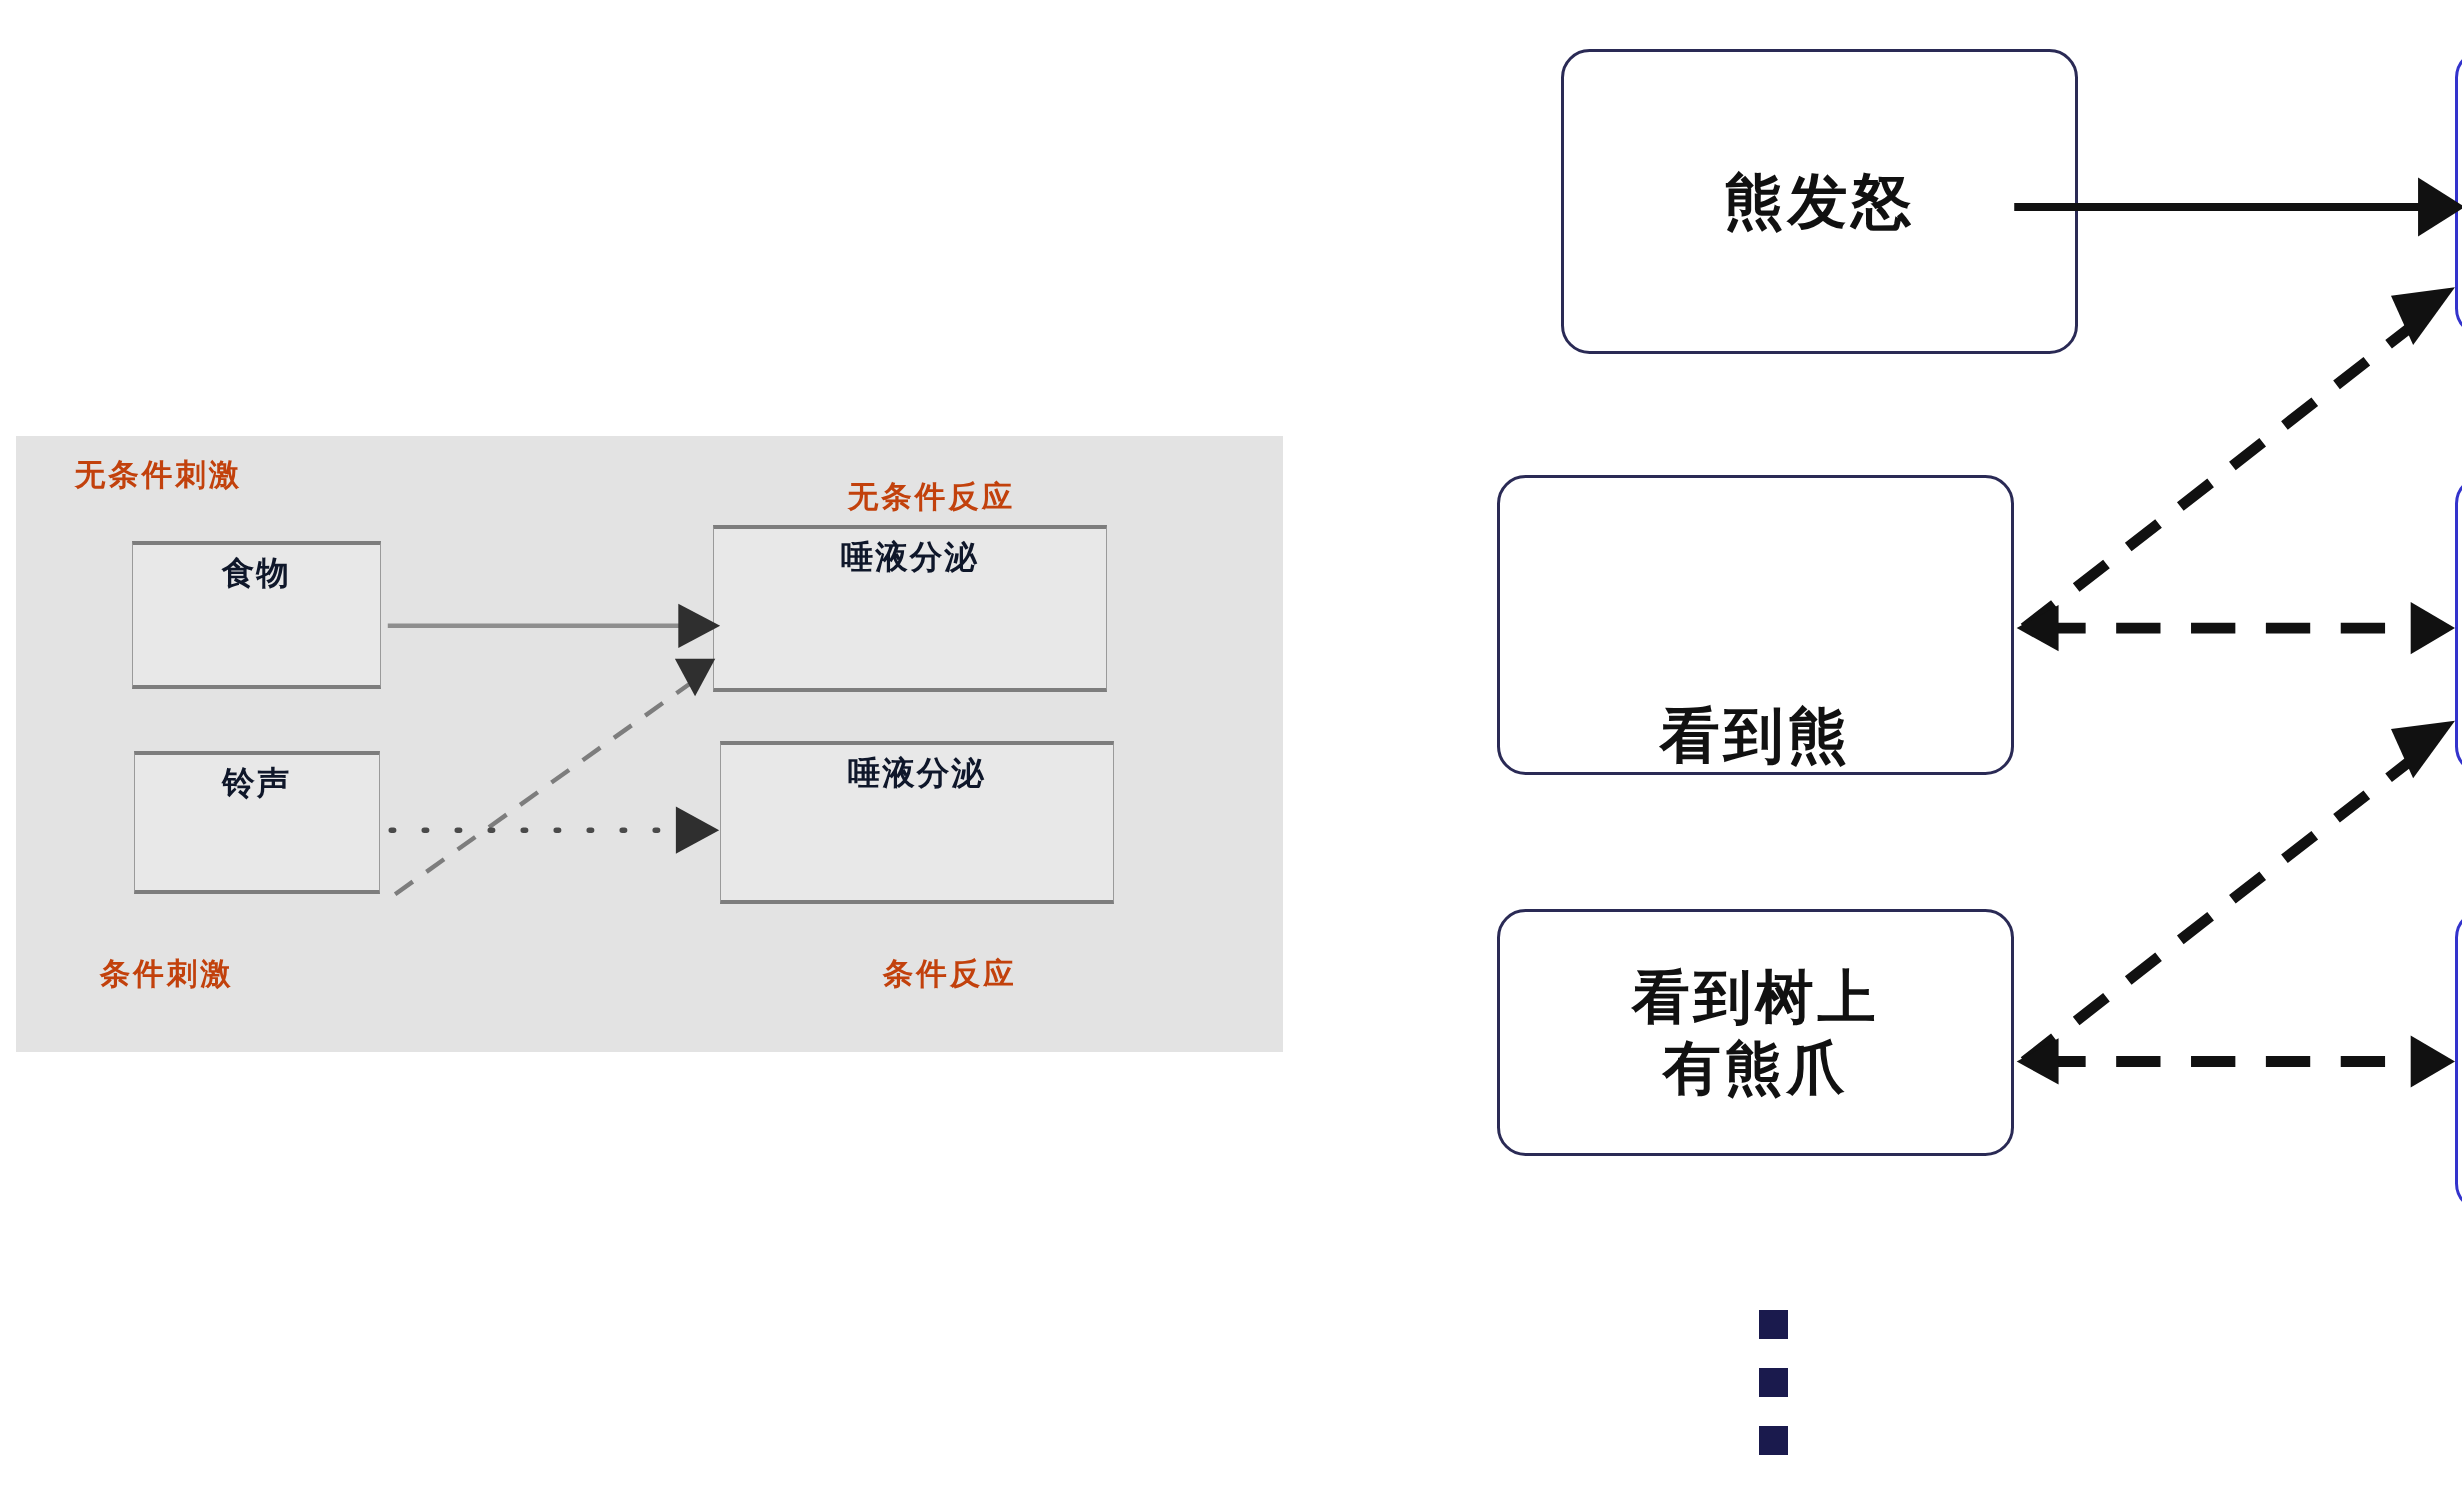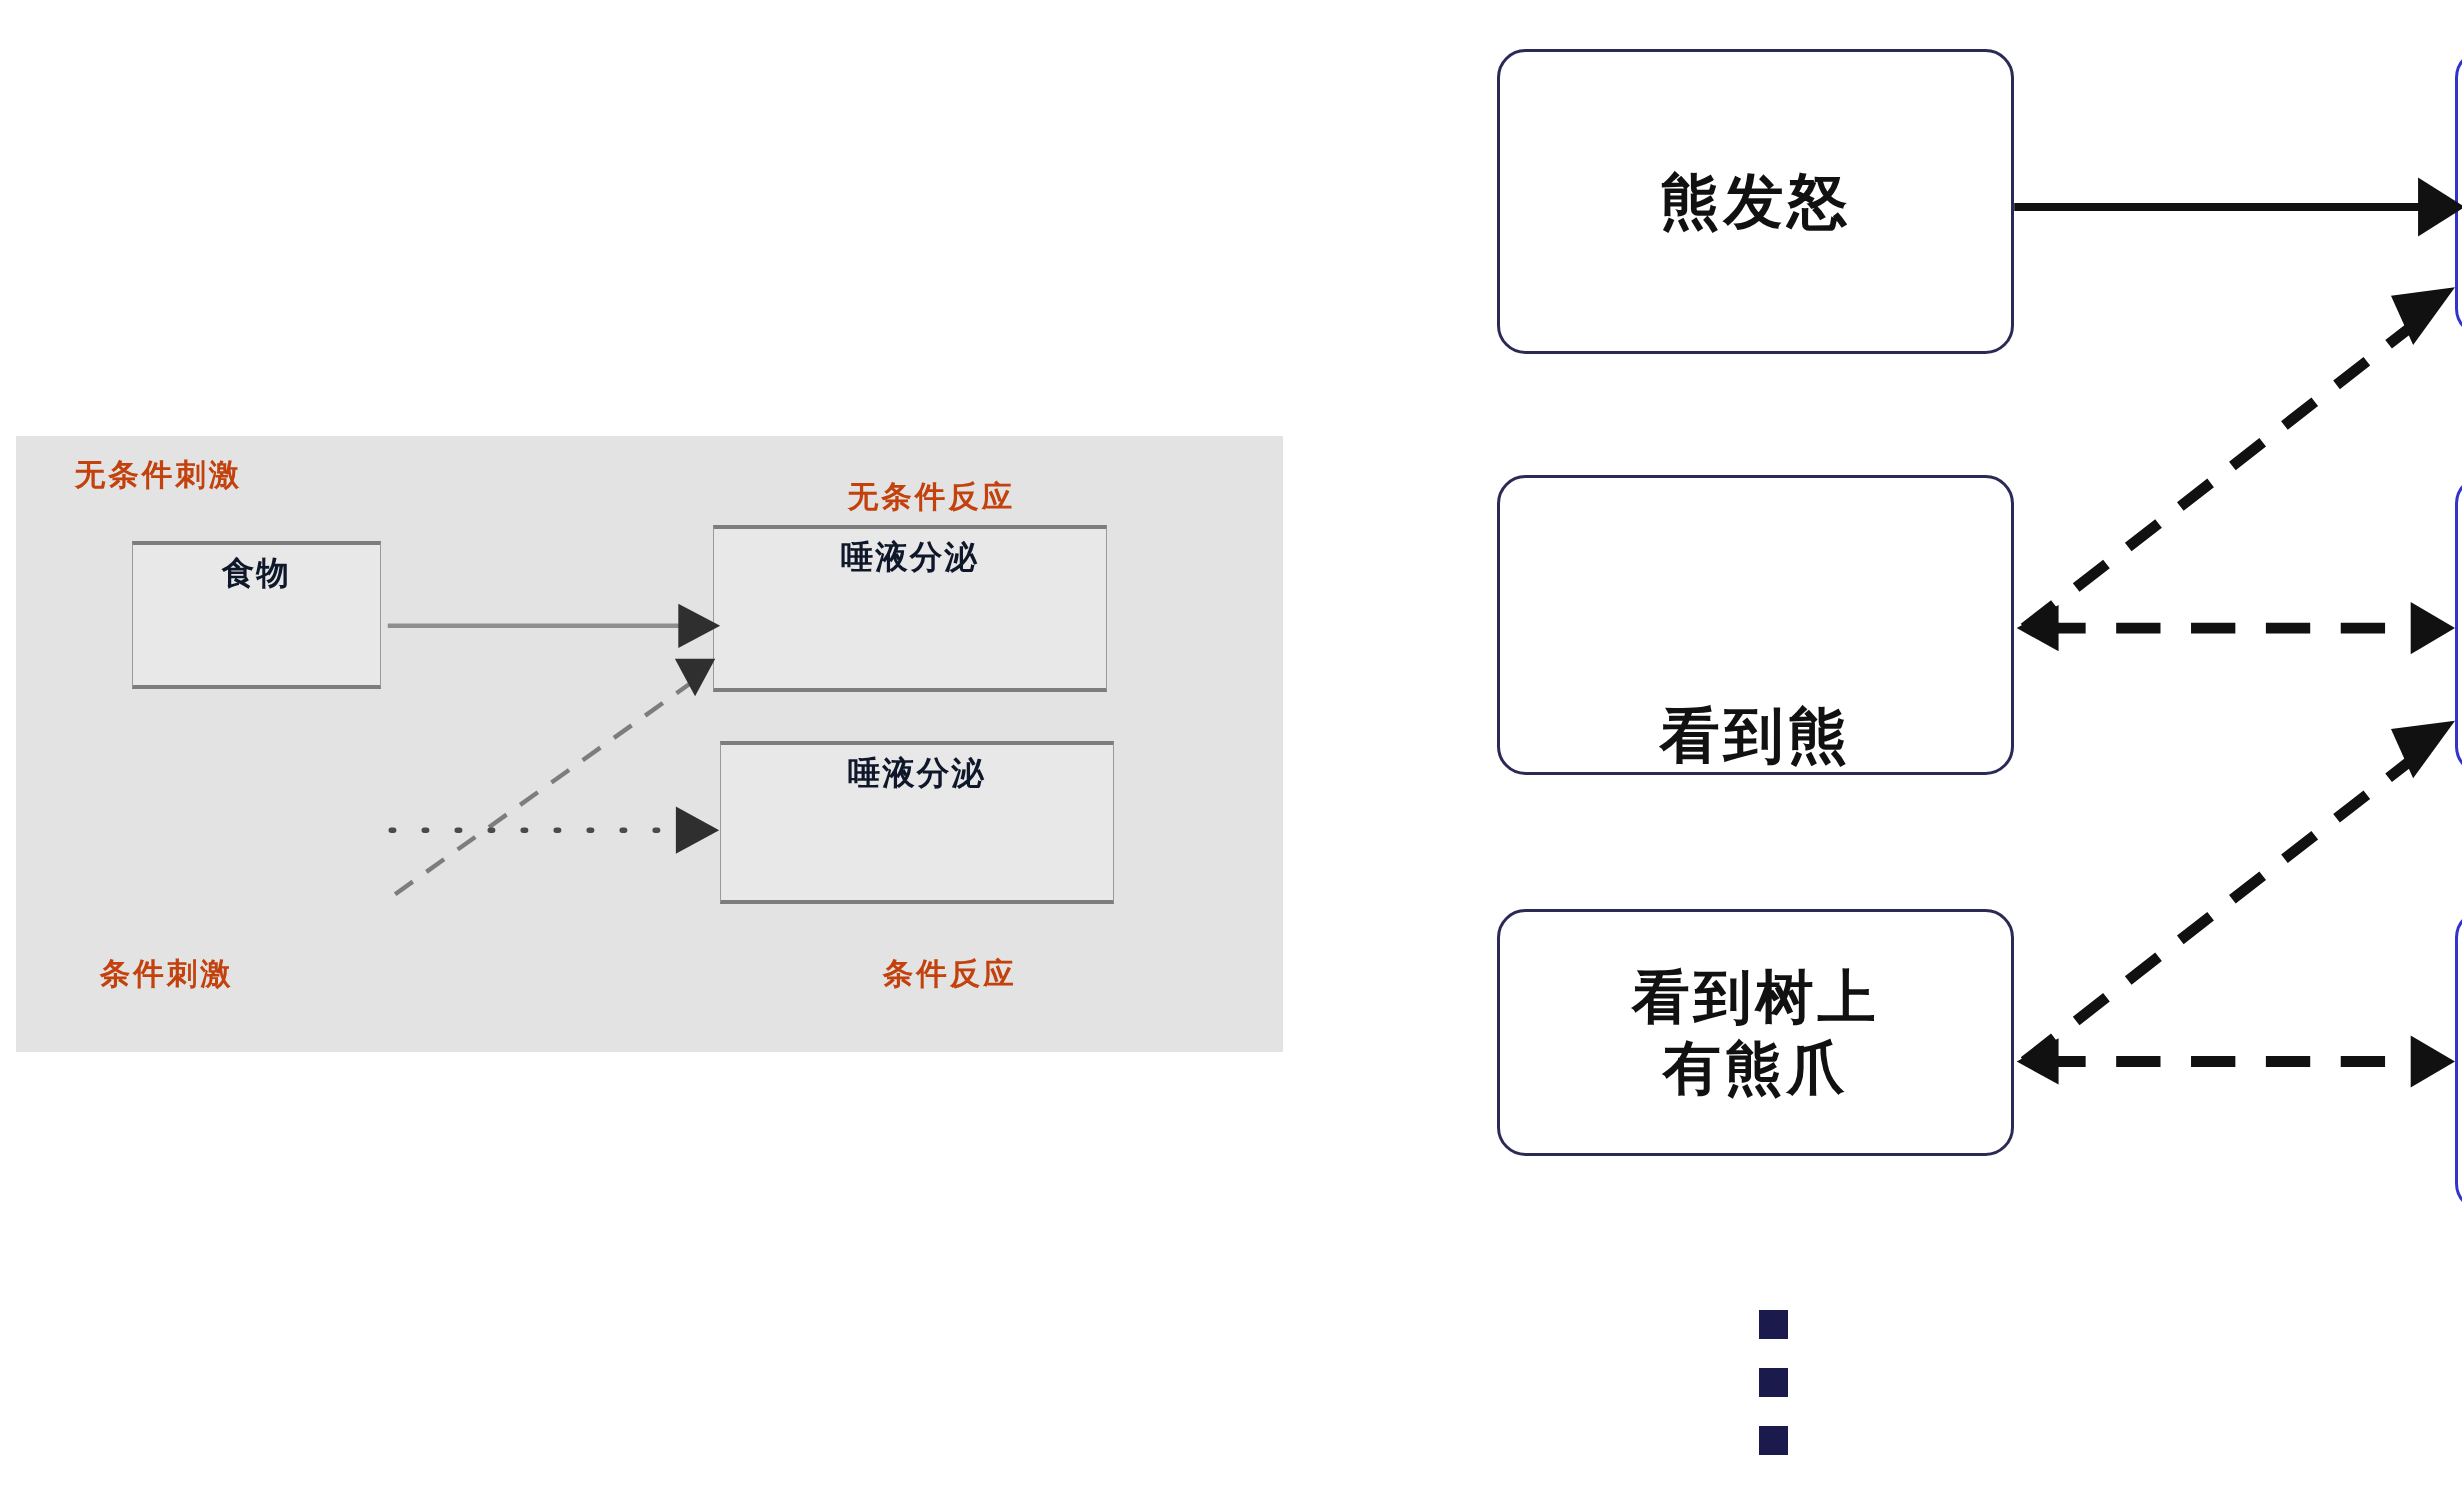--- a/index.html
+++ b/index.html
@@ -40,21 +40,21 @@
     position:absolute;background:#ffffff;border-radius:28.6px;
     display:flex;align-items:center;justify-content:center;
     text-align:center;box-sizing:border-box;color:#111111;
   }
   .rl-box.navy{border:3.4px solid #2a2a55;}
   .rl-box.blue{border:3.4px solid #3333cc;}
   .rl-box .cn{font-size:58px;font-weight:bold;letter-spacing:3.9px;line-height:1.22;}
   .rl-box .cn.bold-lg{font-size:60px;}
 
   #b-bear   {left:1497px;top:475px;width:517px;height:300px;align-items:flex-end;}
-  #b-angry  {left:1497px;top:49px;width:517px;height:305px;}
+  #b-angry  {left:1561px;top:49px;width:517px;height:305px;}
   #b-paw    {left:1497px;top:909px;width:517px;height:247px;}
   #b-reward {left:2455px;top:49px;width:515px;height:288px;}
   #b-vsp    {left:2455px;top:475px;width:515px;height:300px;}
   #b-vs     {left:2455px;top:909px;width:515px;height:303px;}
 
   
   .dots{position:absolute;display:flex;flex-direction:column;gap:29.5px;}
   .dots i{display:block;width:28.6px;height:28.6px;}
   #dots-left {left:1759px;top:1310px;}
 </style>
@@ -64,20 +64,21 @@
 <div id="stage">
 
   <div class="cc-panel">
 
     <span class="cc-label us">无条件刺激</span>
     <span class="cc-label ur">无条件反应</span>
     <span class="cc-label cs">条件刺激</span>
     <span class="cc-label cr">条件反应</span>
 
     <div class="cc-box food">食物</div>
+    <div class="cc-box bell">铃声</div>
     <div class="cc-box sal1">唾液分泌</div>
     <div class="cc-box sal2">唾液分泌</div>
 
     <svg class="layer" style="width:1267px;height:616px;" viewBox="0 0 2573 1250">
 
       <g>
         <line x1="755" y1="385" x2="1355" y2="385" stroke="#8e8e8e" stroke-width="9"></line>
         <polygon points="1345,340 1430,385 1345,430" fill="#2f2f2f"></polygon>
       </g>
 

